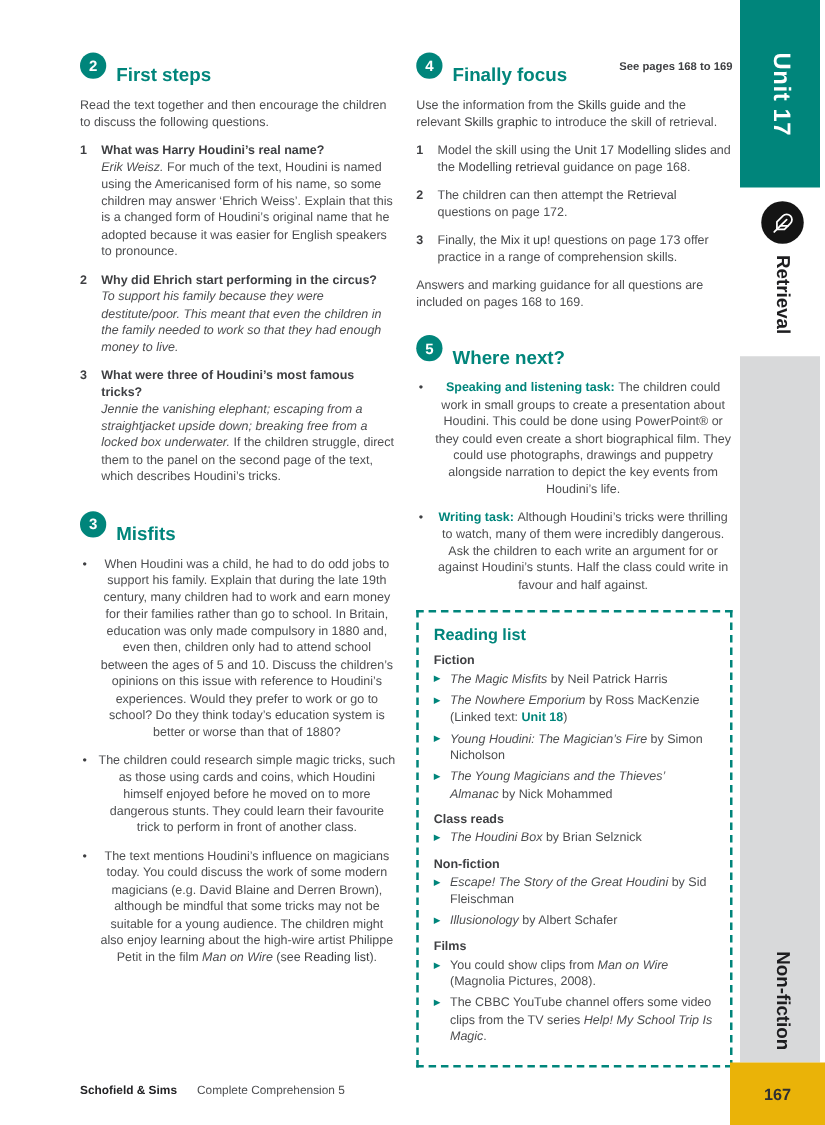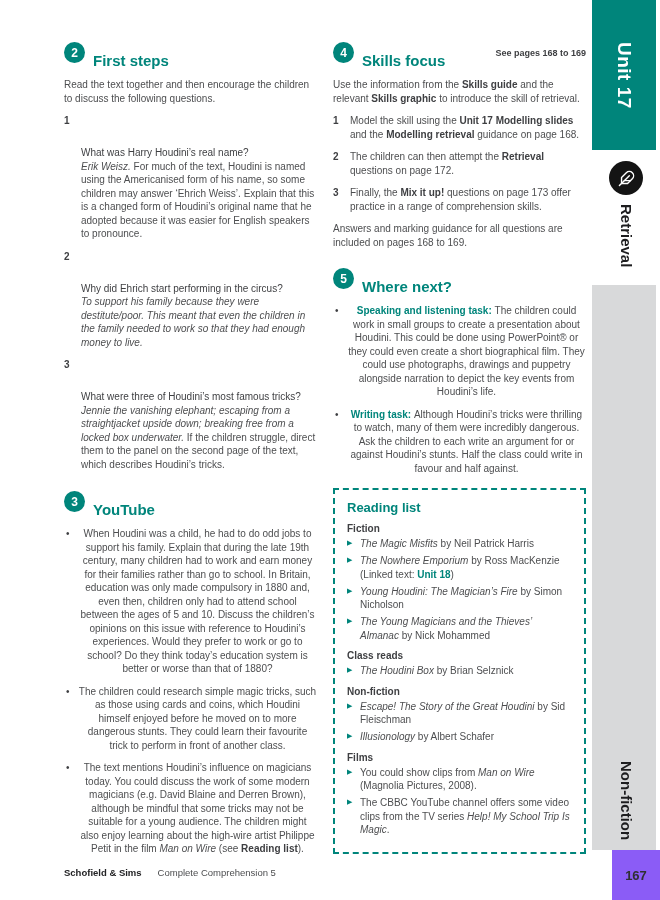--- a/index.html
+++ b/index.html
@@ -34,27 +34,27 @@
     color:#fff;font-weight:bold;font-size:12px;
     display:flex;align-items:center;justify-content:center;flex:0 0 21px;
   }
   .sec-title{color:var(--teal);font-weight:bold;font-size:15px;margin-top:16px;}
   .see-note{font-size:9px;font-weight:bold;color:var(--dark);}
   .mt{margin-top:14px;}
   
   .q{display:flex;gap:7px;margin-bottom:9px;}
   .q-num{font-weight:bold;font-size:10px;line-height:13.5px;color:var(--dark);min-width:10px;}
   .q-body{flex:1;}
-  .q-q{font-weight:normal;font-size:10px;line-height:13.5px;color:var(--dark);margin-top:32px;}
+  .q-q{font-weight:bold;font-size:10px;line-height:13.5px;color:var(--dark);}
   
   .bullet{position:relative;padding-left:14px;margin-bottom:9px;text-align:center;}
   .bullet::before{content:"•";position:absolute;left:2px;top:0;color:var(--dark);font-size:10px;line-height:13.5px;}
   
   .seg-i{font-style:italic;margin-top:31px;}
-  .seg-b{font-weight:bold;color:var(--dark);margin-top:28px;}
+  .seg-b{font-weight:normal;color:var(--dark);margin-top:28px;}
   .seg-tb{font-weight:bold;color:var(--teal);}
   
   .reading-box{border:2px dashed var(--teal);padding:10px 12px 12px 12px;margin-top:13px;background:#fff;}
   .rl-title{color:var(--teal);font-weight:bold;font-size:13px;margin-bottom:7px;}
   .rl-cat{font-weight:bold;font-size:10px;color:var(--dark);margin:8px 0 3px 0;}
   .rl-item{position:relative;padding-left:13px;margin-bottom:3.5px;}
   .rl-item::before{content:"▶";position:absolute;left:0;top:2px;color:var(--teal);font-size:7px;}
   
   .footer{position:absolute;left:64px;bottom:22px;font-size:9.5px;color:var(--dark);}
   .footer-brand{font-weight:bold;color:#232325;}
@@ -71,21 +71,21 @@
     position:absolute;top:161px;left:50%;transform:translateX(-50%);
     width:34px;height:34px;border-radius:50%;background:#141414;
     display:flex;align-items:center;justify-content:center;
   }
   .gray-strip{position:absolute;top:285px;bottom:50px;right:4px;width:64px;background:var(--gray);}
   .skill-label{position:absolute;top:204px;left:50%;transform:translateX(-50%);
     font-weight:bold;font-size:15px;color:#1D1D1F;}
   .genre-label{position:absolute;bottom:60px;left:50%;transform:translateX(-50%);
     font-weight:bold;font-size:15px;color:#1D1D1F;}
   .pagenum-block{
-    position:absolute;bottom:0;right:0;width:48px;height:50px;background:#8b5cf6;
+    position:absolute;bottom:0;right:0;width:76px;height:50px;background:#eab308;
     display:flex;align-items:center;justify-content:center;margin-left:34px;
   }
   .pagenum-block span{font-weight:bold;font-size:13px;color:#2F3032;}
 </style>
 </head>
 <body>
 
 <div class="page">
 
   <main class="content">
@@ -117,41 +117,41 @@
       <div class="q">
         <span class="q-num">3</span>
         <div class="q-body">
           <p class="q-q">What were three of Houdini’s most famous tricks?</p>
           <p class="para"><span class="seg-i">Jennie the vanishing elephant; escaping from a straightjacket upside down; breaking free from a locked box underwater.</span><span> If the children struggle, direct them to the panel on the second page of the text, which describes Houdini’s tricks.</span></p>
         </div>
       </div>
 
       <div class="sec-head mt">
         <span class="sec-num">3</span>
-        <span class="sec-title">YouTube</span>
+        <span class="sec-title">Misfits</span>
       </div>
 
       <div class="bullet">
         <p class="para"><span>When Houdini was a child, he had to do odd jobs to support his family. Explain that during the late 19th century, many children had to work and earn money for their families rather than go to school. In Britain, education was only made compulsory in 1880 and, even then, children only had to attend school between the ages of 5 and 10. Discuss the children’s opinions on this issue with reference to Houdini’s experiences. Would they prefer to work or go to school? Do they think today’s education system is better or worse than that of 1880?</span></p>
       </div>
       <div class="bullet">
         <p class="para"><span>The children could research simple magic tricks, such as those using cards and coins, which Houdini himself enjoyed before he moved on to more dangerous stunts. They could learn their favourite trick to perform in front of another class.</span></p>
       </div>
       <div class="bullet">
         <p class="para"><span>The text mentions Houdini’s influence on magicians today. You could discuss the work of some modern magicians (e.g. David Blaine and Derren Brown), although be mindful that some tricks may not be suitable for a young audience. The children might also enjoy learning about the high-wire artist Philippe Petit in the film </span><span class="seg-i">Man on Wire</span><span> (see </span><span class="seg-b">Reading list</span><span>).</span></p>
       </div>
 
     </div>
 
     <div class="col">
 
       <div class="sec-head spread">
         <div class="sec-head-left">
           <span class="sec-num">4</span>
-          <span class="sec-title">Skills focus</span>
+          <span class="sec-title">Finally focus</span>
         </div>
         <span class="see-note">See pages 168 to 169</span>
       </div>
 
       <p class="para intro"><span>Use the information from the </span><span class="seg-b">Skills guide</span><span> and the relevant </span><span class="seg-b">Skills graphic</span><span> to introduce the skill of retrieval.</span></p>
 
       <div class="q">
         <span class="q-num">1</span>
         <div class="q-body">
           <p class="para"><span>Model the skill using the </span><span class="seg-b">Unit 17 Modelling slides</span><span> and the </span><span class="seg-b">Modelling retrieval</span><span> guidance on page 168.</span></p>

